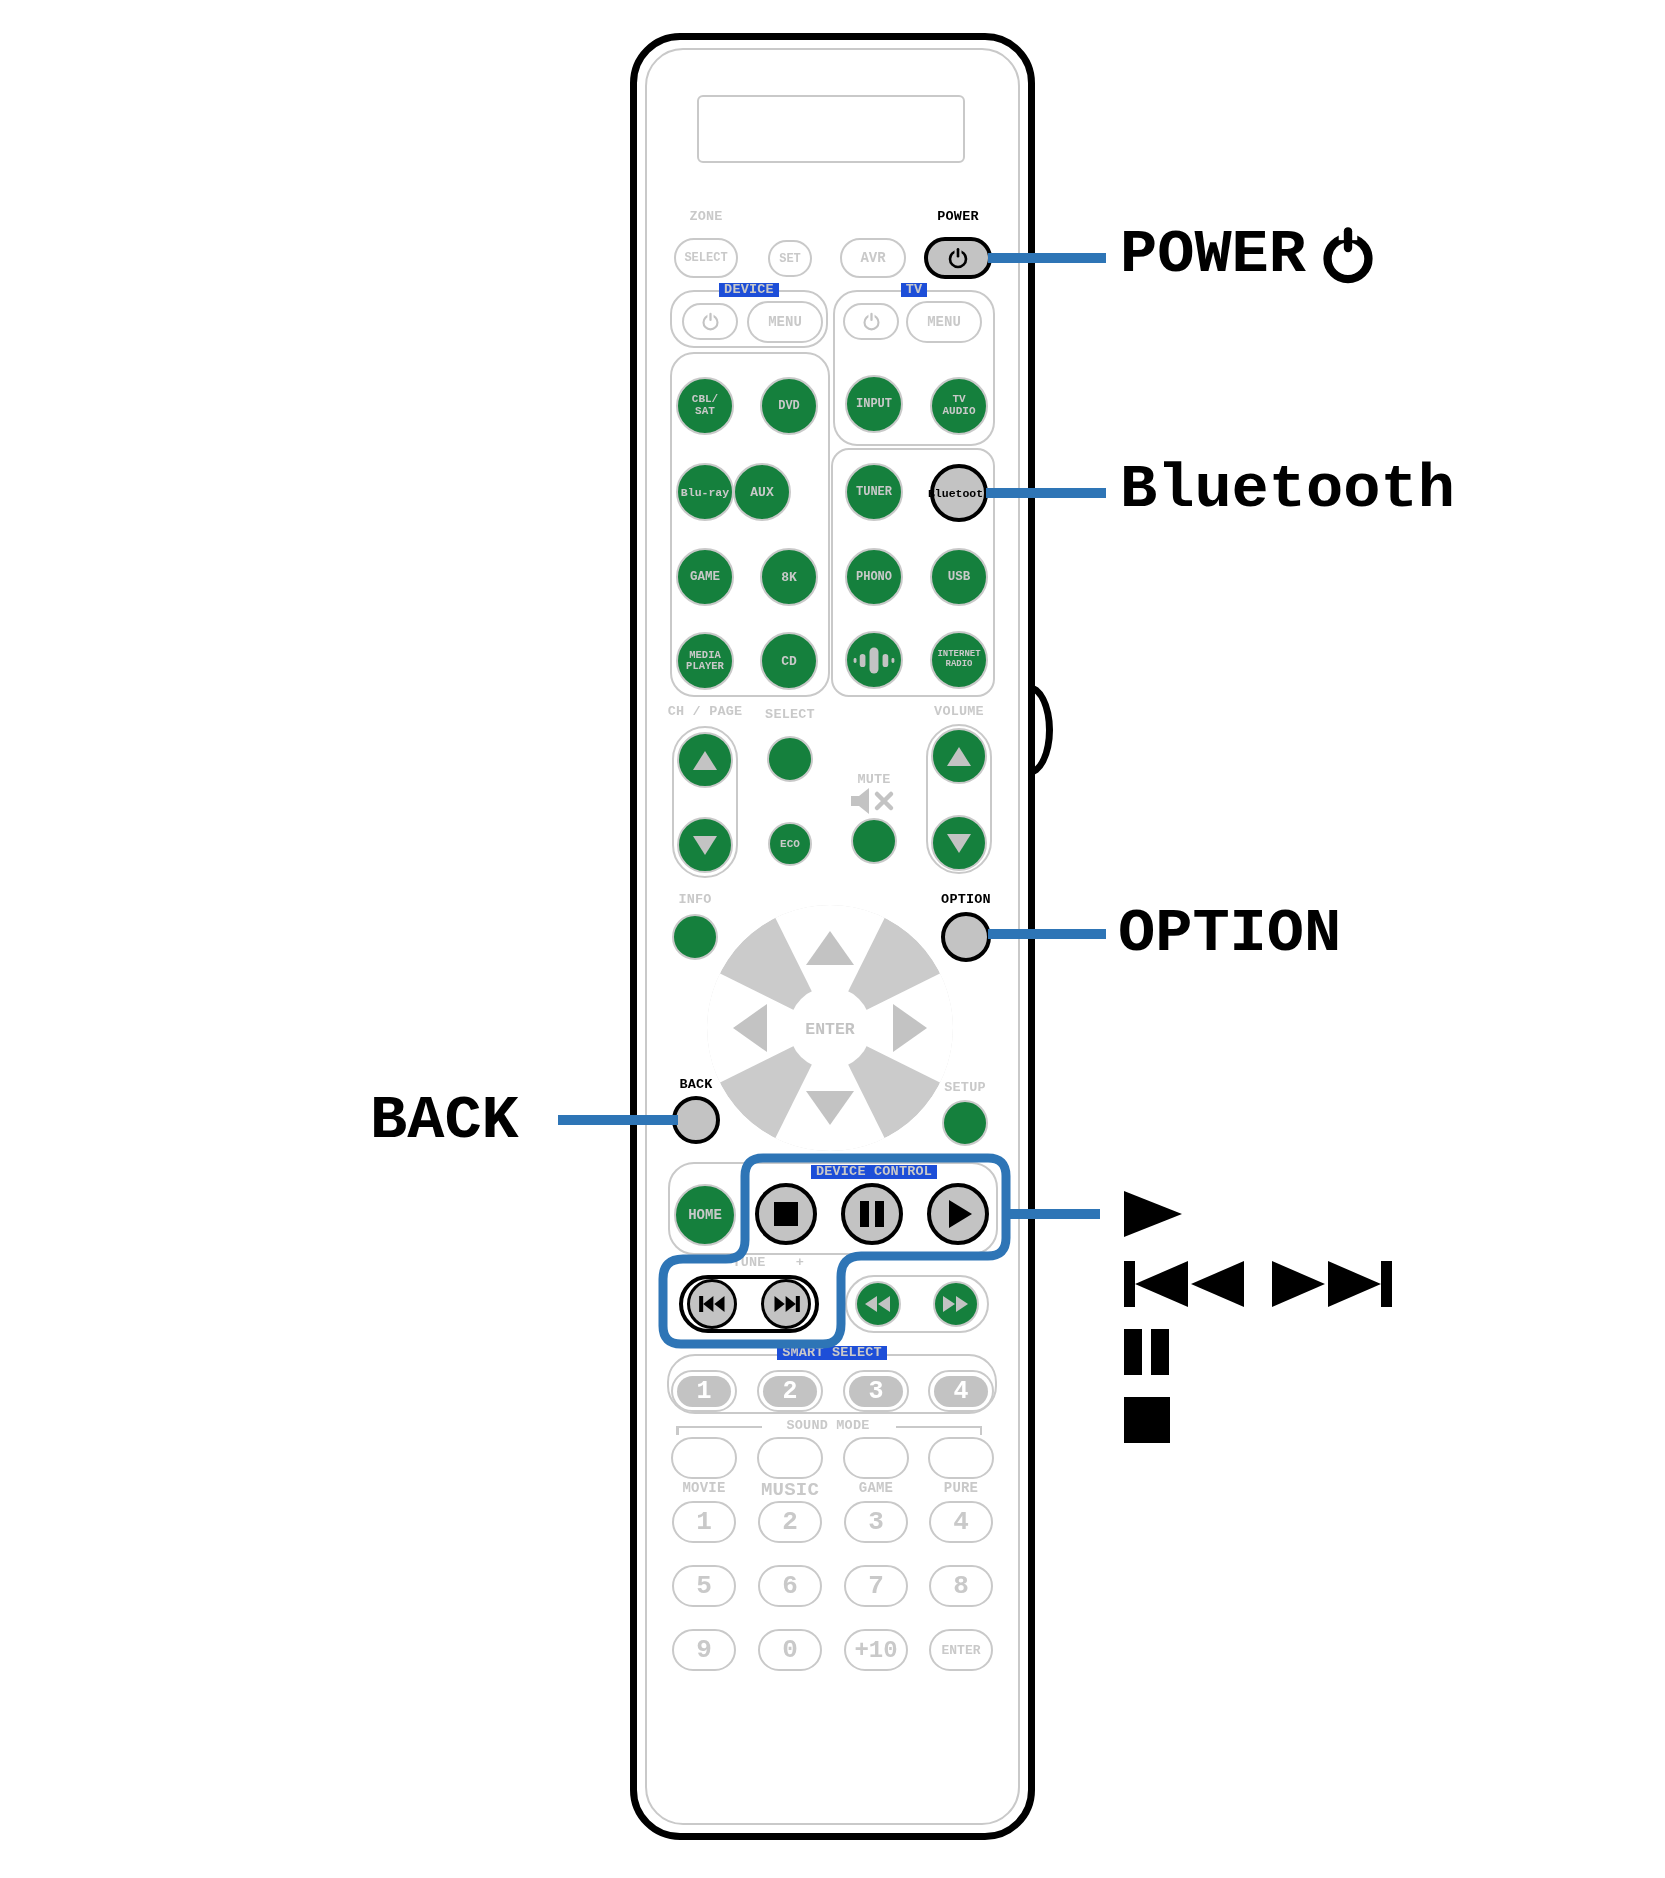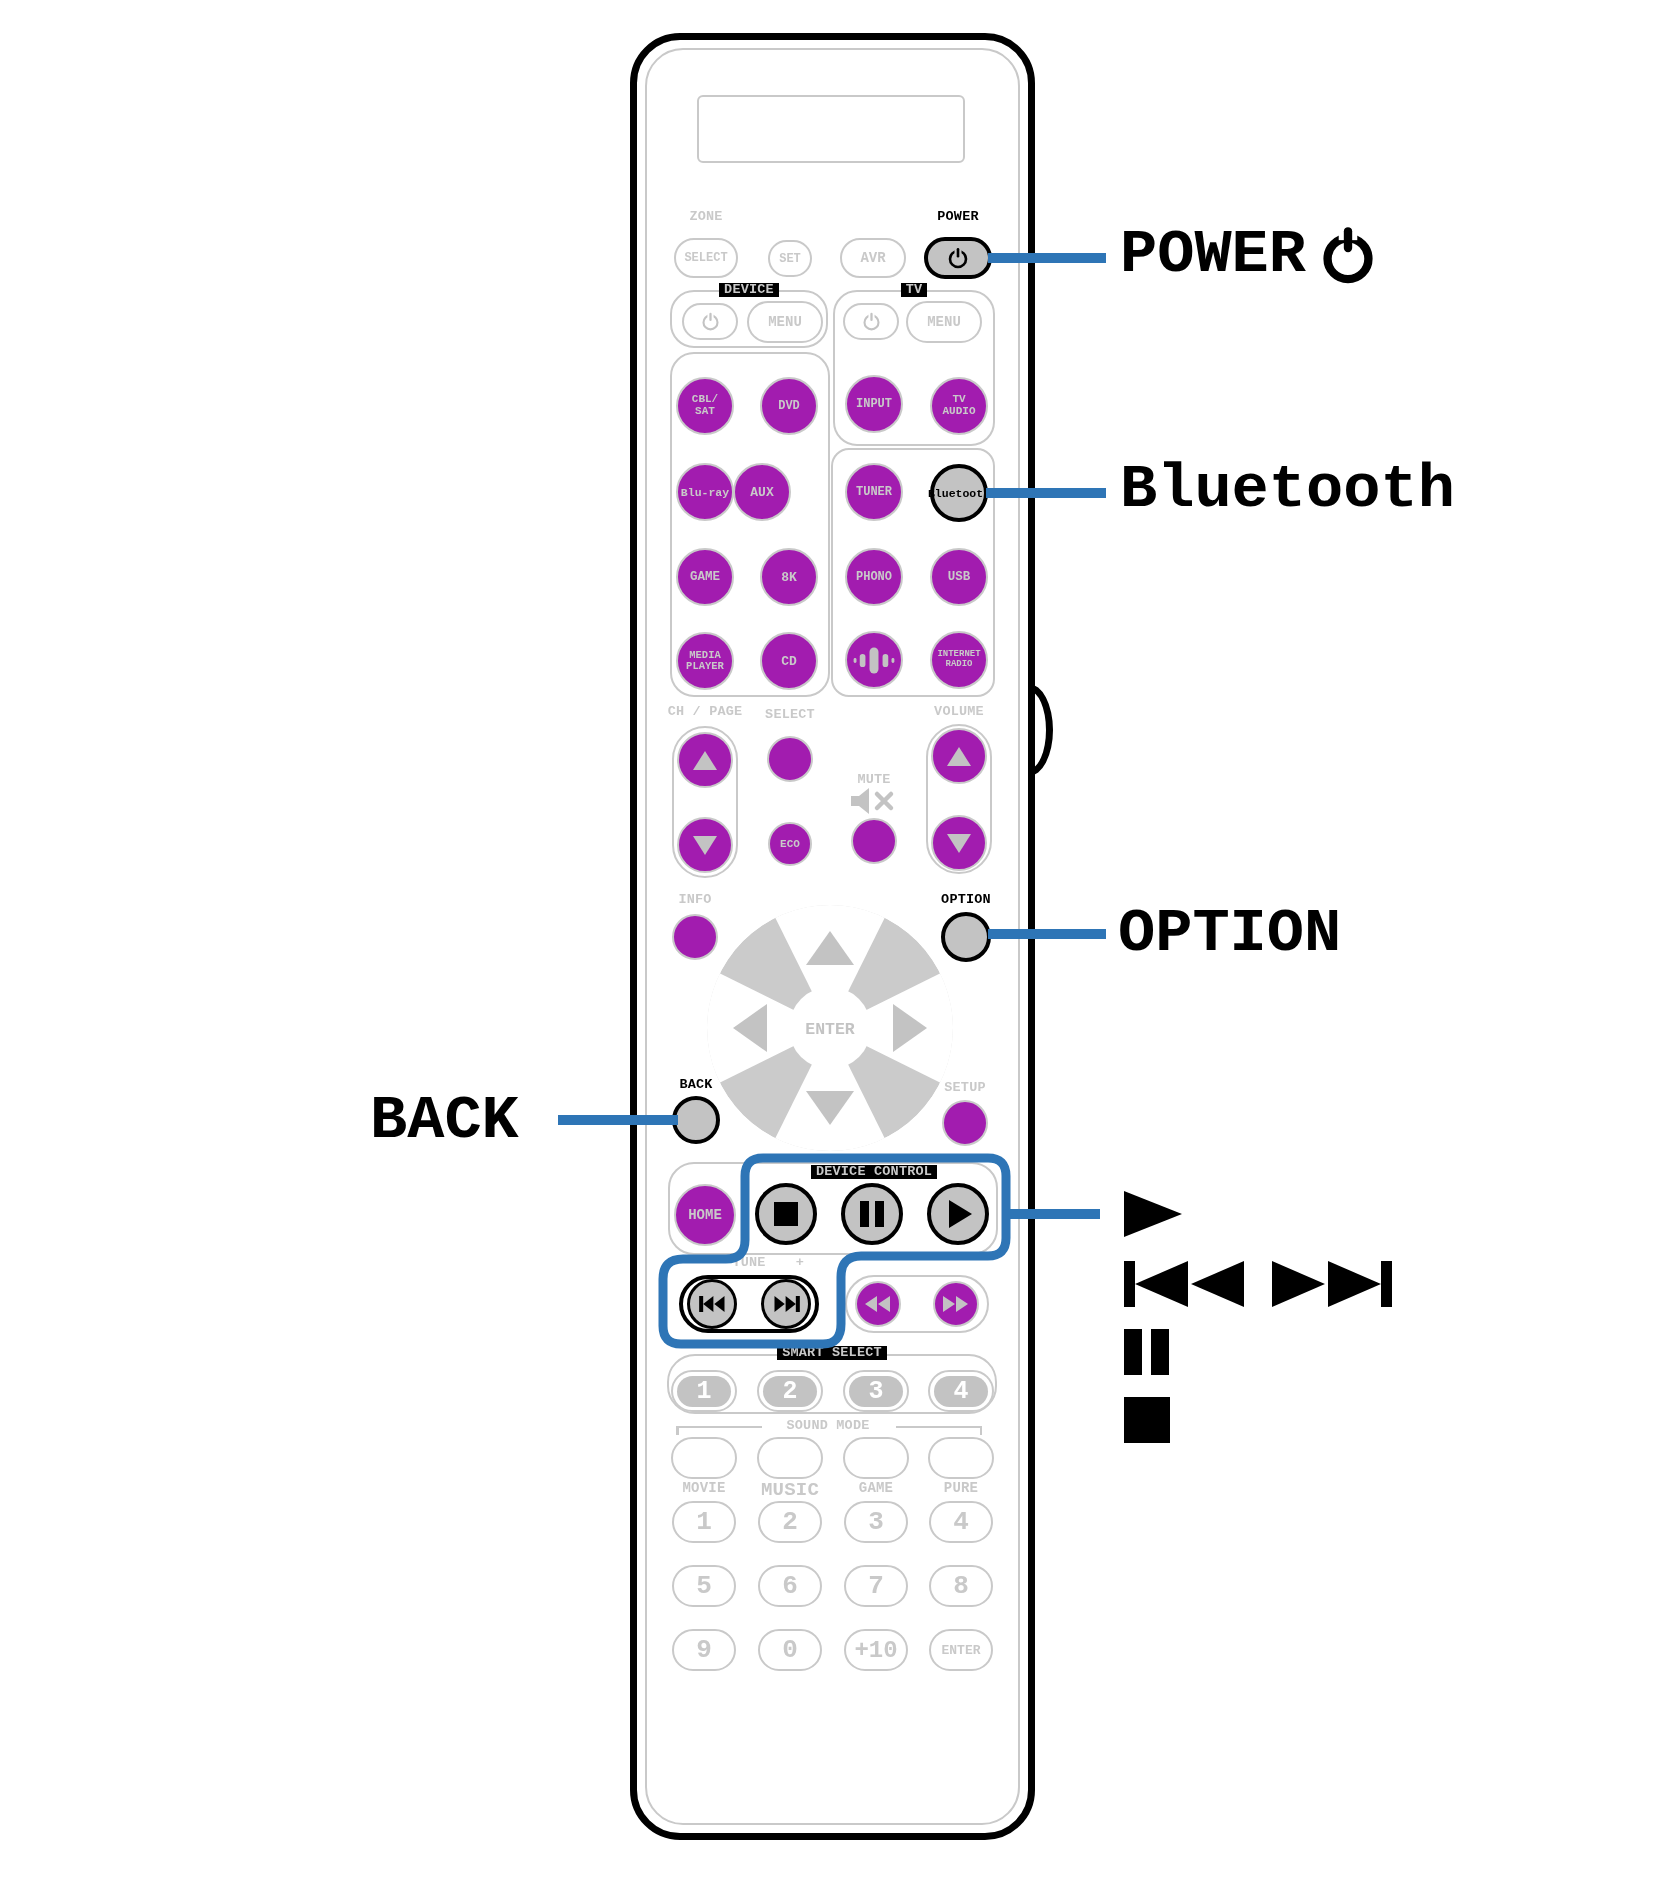--- a/index.html
+++ b/index.html
@@ -1,28 +1,28 @@
 <!DOCTYPE html>
 <html><head>
 <meta charset="utf-8">
 <style>
   html,body{margin:0;padding:0;background:#fff}
   .stage{position:relative;width:1665px;height:1878px;background:#fff;font-family:Liberation Mono, monospace;overflow:hidden}
   .abs{position:absolute;box-sizing:border-box}
   :root{--blue:#2e75b6;--og:#c9c9c9;--fg:#c3c3c3}
   .sl{font-size:13.5px;font-weight:bold;color:var(--og);text-align:center;letter-spacing:.2px;line-height:1.05}
   .bl{font-size:13.5px;font-weight:bold;color:#000;text-align:center;letter-spacing:.2px;line-height:1.05}
-  .cbtn{border:2.5px solid var(--og);border-radius:50%;background:#a21caf;color:var(--og);font-weight:bold;
+  .cbtn{border:2.5px solid var(--og);border-radius:50%;background:#15803d;color:var(--og);font-weight:bold;
         display:flex;align-items:center;justify-content:center;text-align:center}
   .pbtn{border:2.5px solid var(--og);border-radius:999px;background:#fff;color:var(--og);font-weight:bold;
         display:flex;align-items:center;justify-content:center;text-align:center}
   .hl{background:var(--fg);border:4px solid #000;color:#000}
   .grp{border:2.5px solid var(--og);border-radius:24px;background:transparent}
   .ml{white-space:pre-line;line-height:1.08}
-  .gtitle{background:#000000;padding:0 5px;display:inline-block}
+  .gtitle{background:#1d4ed8;padding:0 5px;display:inline-block}
   .callout{font-size:62px;font-weight:bold;color:#000;display:flex;align-items:center;gap:16px;line-height:1}
   .bluebar{background:var(--blue)}
   .tri-up{width:0;height:0;border-left:12px solid transparent;border-right:12px solid transparent;border-bottom:19px solid var(--fg)}
   .tri-down{width:0;height:0;border-left:12px solid transparent;border-right:12px solid transparent;border-top:19px solid var(--fg)}
   .z2{z-index:2}.z3{z-index:3}.z4{z-index:4}.z5{z-index:5}
 </style>
 </head>
 <body>
 
 <div class="stage">

